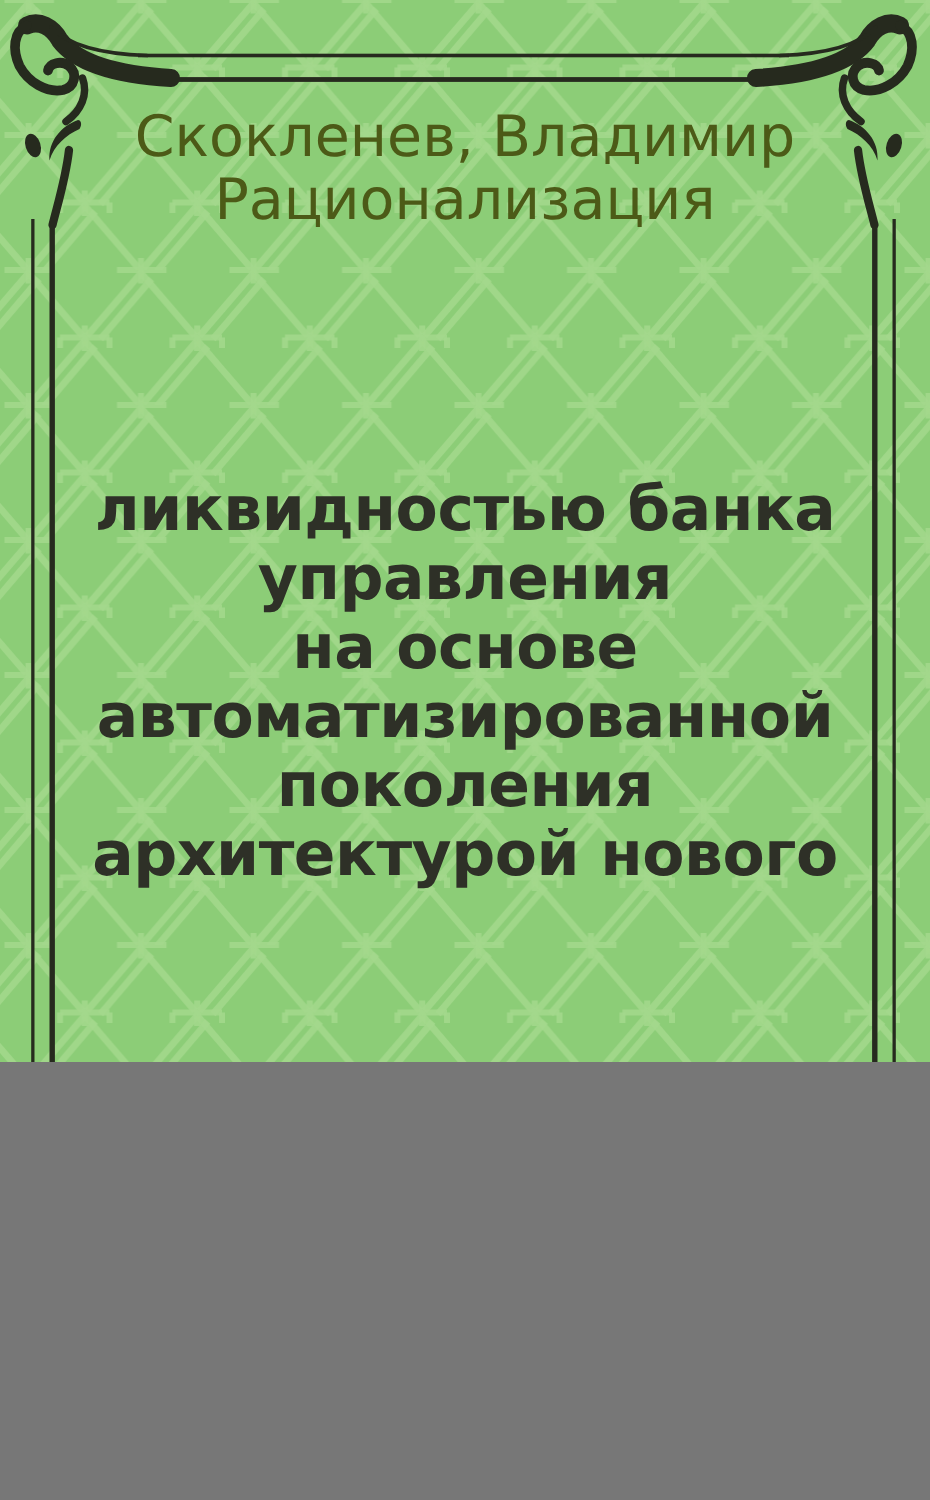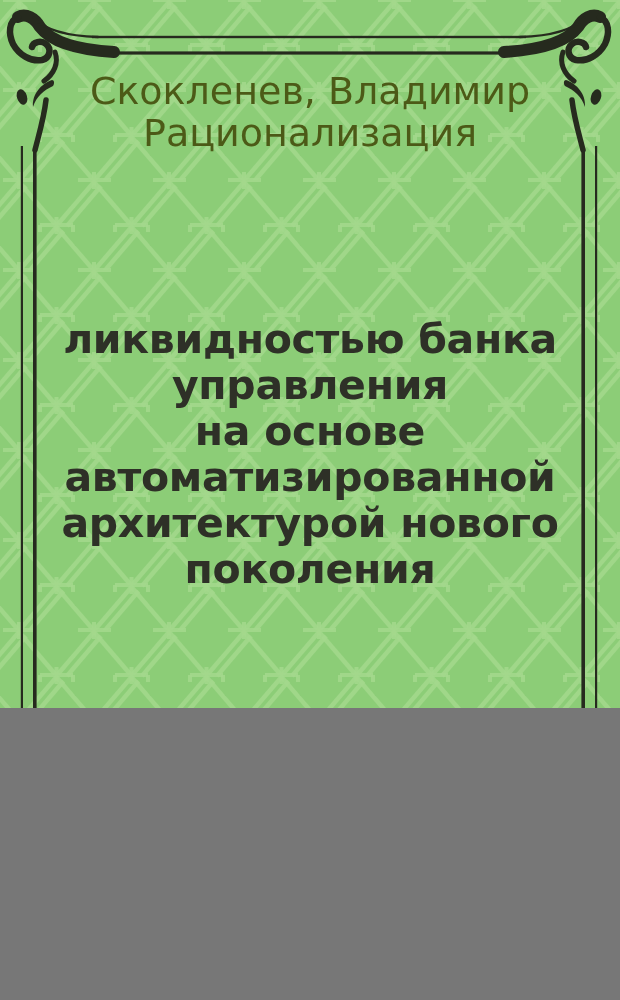--- a/index.html
+++ b/index.html
@@ -116,17 +116,17 @@
   <div class="author">
     <div>Скокленев, Владимир</div>
     <div>Рационализация</div>
   </div>
 
   <div class="title">
     <div>ликвидностью банка</div>
     <div>управления</div>
     <div>на основе</div>
     <div>автоматизированной</div>
+    <div>поколения</div>
     <div>архитектурой нового</div>
-    <div>поколения</div>
   </div>
 
 </div>
 
 </body></html>

